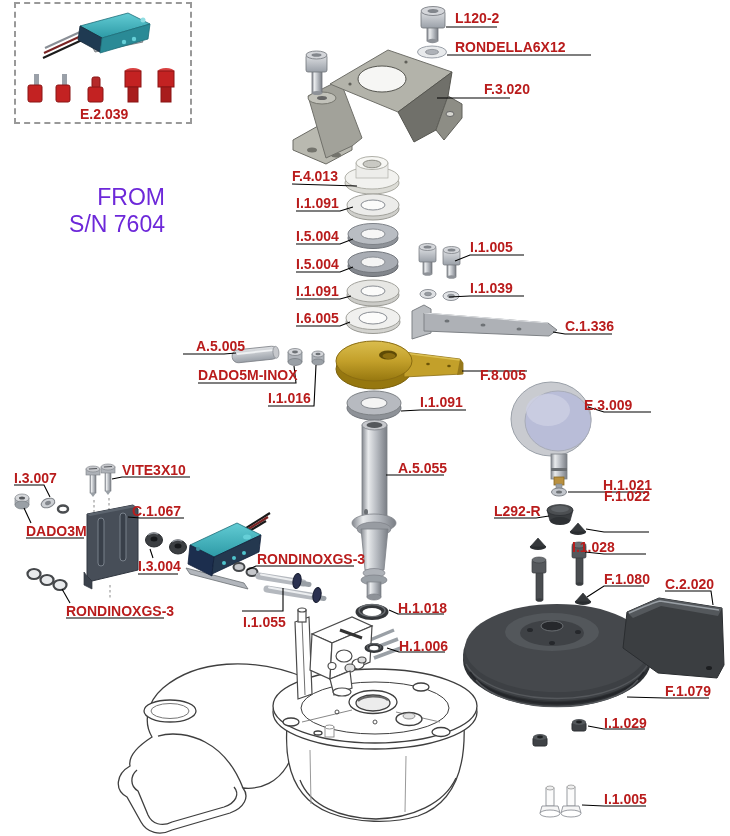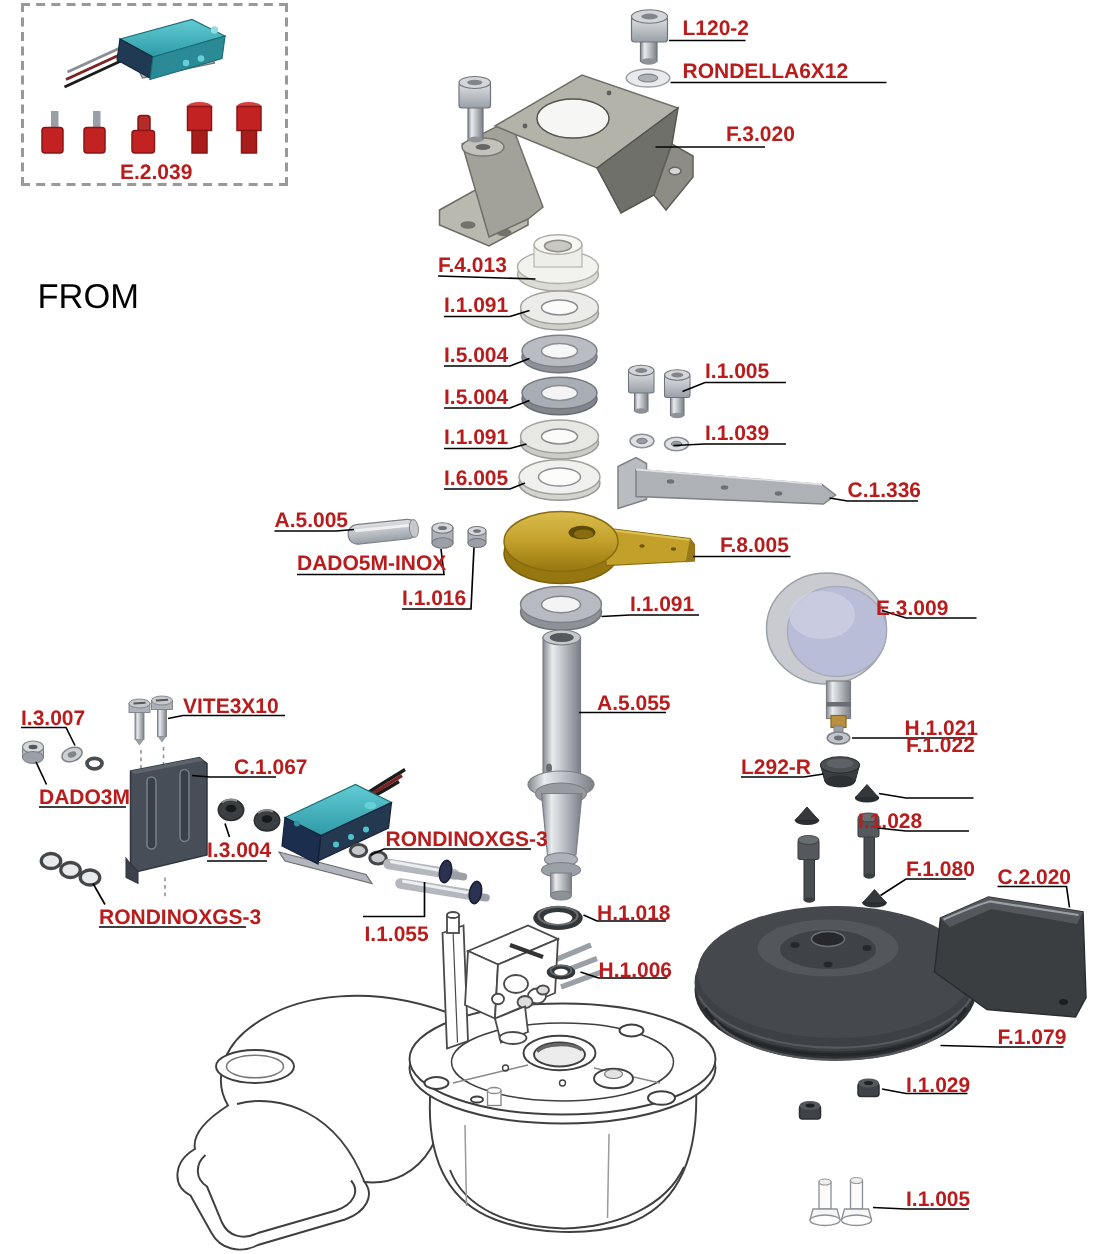--- a/index.html
+++ b/index.html
@@ -3,22 +3,22 @@
 <meta charset="utf-8">
 <style>
   html,body{margin:0;padding:0;background:#fff;}
   #stage{position:relative;width:730px;height:836px;background:#fff;overflow:hidden;
          font-family:"Liberation Sans",sans-serif;}
   #drawing{position:absolute;left:0;top:0;}
   .lbl{position:absolute;font-weight:bold;font-size:14px;line-height:14px;color:#b91c1c;
        white-space:nowrap;cursor:pointer;}
   .inset{position:absolute;left:14px;top:2px;width:178px;height:122px;
          border:2px dashed #999;box-sizing:border-box;}
-  .note{position:absolute;left:25px;top:184px;width:140px;text-align:left;
-        font-size:23px;line-height:27px;color:#000000;}
+  .note{position:absolute;left:25px;top:184px;width:140px;text-align:right;
+        font-size:23px;line-height:27px;color:#6d28d9;}
 </style>
 </head>
 <body>
 
 <div id="stage">
 
 <svg id="drawing" width="730" height="836" viewBox="0 0 730 836">
   <defs>
     <linearGradient id="gTube" x1="0" y1="0" x2="1" y2="0">
       <stop offset="0" stop-color="#84888f"></stop>
@@ -484,55 +484,56 @@
     <polyline points="242,611 283,611 283,588"></polyline>
     <polyline points="389,610 398,614 444,614"></polyline>
     <polyline points="387,648 399,652 445,652"></polyline>
   </g>
 </svg>
 
 <div class="inset"></div>
 
 <div class="note">
   <div>FROM</div>
+  <div>S/N 7604</div>
 </div>
 
 <div class="lbl" style="left:80px;top:107px">E.2.039</div>
 <div class="lbl" style="left:455px;top:11px">L120-2</div>
 <div class="lbl" style="left:455px;top:40px">RONDELLA6X12</div>
 <div class="lbl" style="left:484px;top:82px">F.3.020</div>
 <div class="lbl" style="left:292px;top:169px">F.4.013</div>
 <div class="lbl" style="left:296px;top:196px">I.1.091</div>
 <div class="lbl" style="left:296px;top:229px">I.5.004</div>
 <div class="lbl" style="left:296px;top:257px">I.5.004</div>
 <div class="lbl" style="left:296px;top:284px">I.1.091</div>
 <div class="lbl" style="left:296px;top:311px">I.6.005</div>
 <div class="lbl" style="left:470px;top:240px">I.1.005</div>
 <div class="lbl" style="left:470px;top:281px">I.1.039</div>
 <div class="lbl" style="left:565px;top:319px">C.1.336</div>
-<div class="lbl" style="left:183px;top:339px">A.5.005</div>
+<div class="lbl" style="left:196px;top:339px">A.5.005</div>
 <div class="lbl" style="left:198px;top:368px">DADO5M-INOX</div>
 <div class="lbl" style="left:268px;top:391px">I.1.016</div>
-<div class="lbl" style="left:480px;top:356px">F.8.005</div>
+<div class="lbl" style="left:480px;top:368px">F.8.005</div>
 <div class="lbl" style="left:420px;top:395px">I.1.091</div>
 <div class="lbl" style="left:584px;top:398px">E.3.009</div>
 <div class="lbl" style="left:398px;top:461px">A.5.055</div>
 <div class="lbl" style="left:603px;top:478px">H.1.021</div>
 <div class="lbl" style="left:494px;top:504px">L292-R</div>
 <div class="lbl" style="left:604px;top:489px">F.1.022</div>
 <div class="lbl" style="left:572px;top:540px">I.1.028</div>
 <div class="lbl" style="left:604px;top:572px">F.1.080</div>
 <div class="lbl" style="left:665px;top:577px">C.2.020</div>
 <div class="lbl" style="left:665px;top:684px">F.1.079</div>
 <div class="lbl" style="left:604px;top:716px">I.1.029</div>
 <div class="lbl" style="left:604px;top:792px">I.1.005</div>
 <div class="lbl" style="left:14px;top:471px">I.3.007</div>
 <div class="lbl" style="left:122px;top:463px">VITE3X10</div>
 <div class="lbl" style="left:26px;top:524px">DADO3M</div>
-<div class="lbl" style="left:156px;top:504px">C.1.067</div>
+<div class="lbl" style="left:132px;top:504px">C.1.067</div>
 <div class="lbl" style="left:138px;top:559px">I.3.004</div>
 <div class="lbl" style="left:66px;top:604px">RONDINOXGS-3</div>
 <div class="lbl" style="left:257px;top:552px">RONDINOXGS-3</div>
 <div class="lbl" style="left:243px;top:615px">I.1.055</div>
 <div class="lbl" style="left:398px;top:601px">H.1.018</div>
 <div class="lbl" style="left:399px;top:639px">H.1.006</div>
 
 </div>
 
 </body></html>

